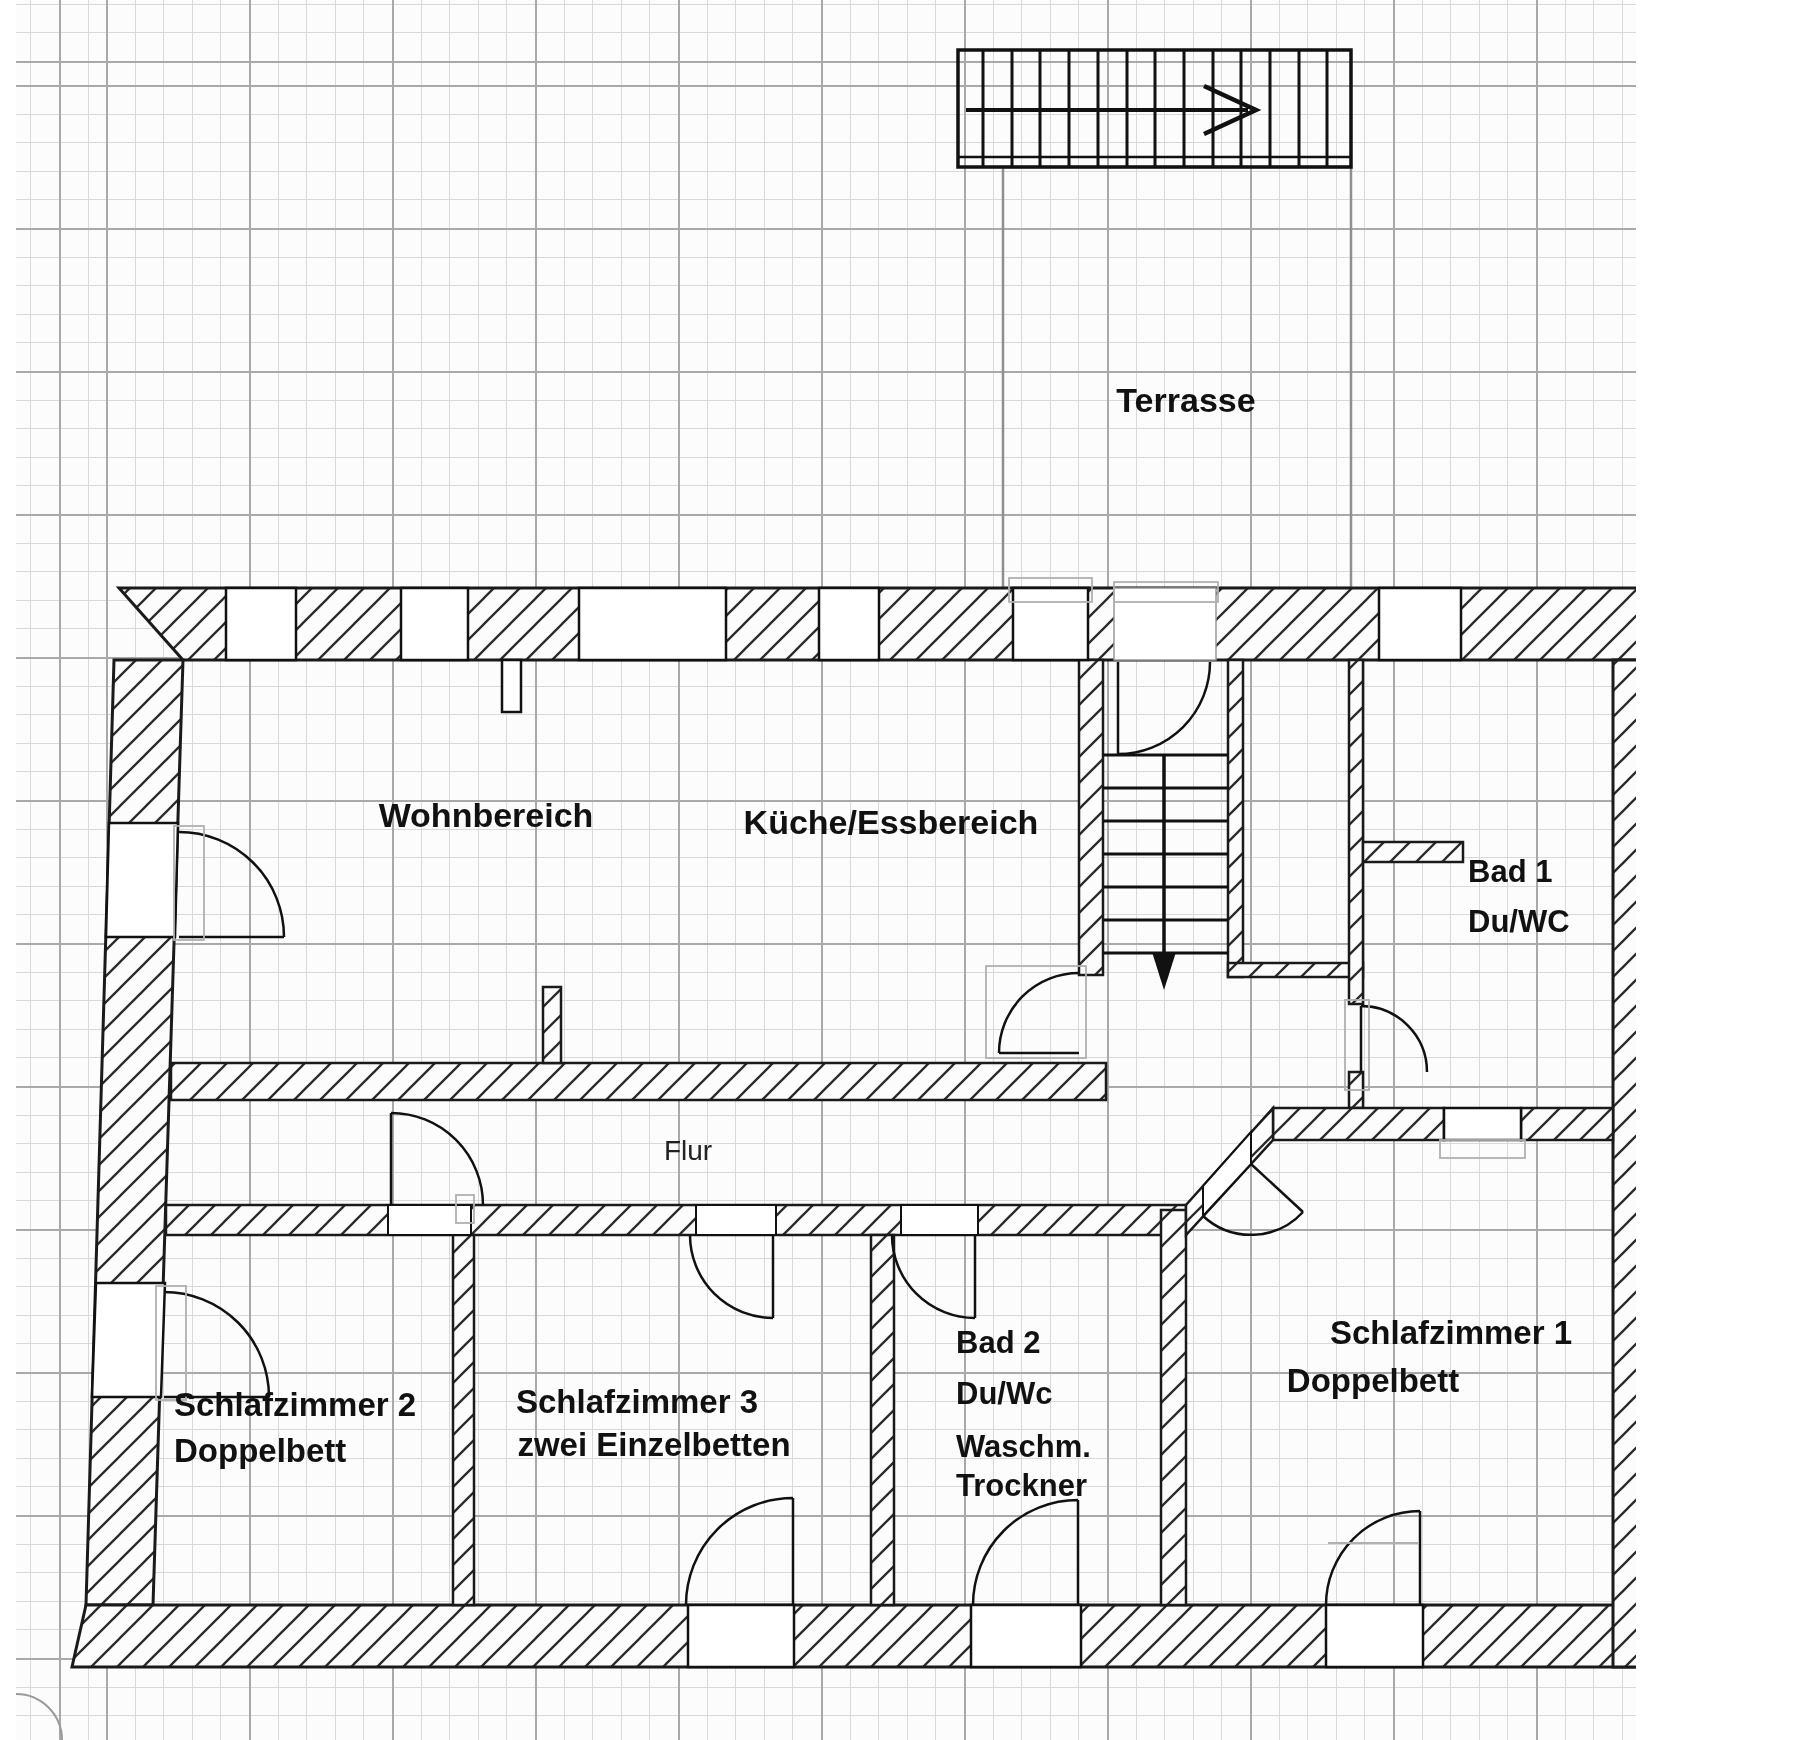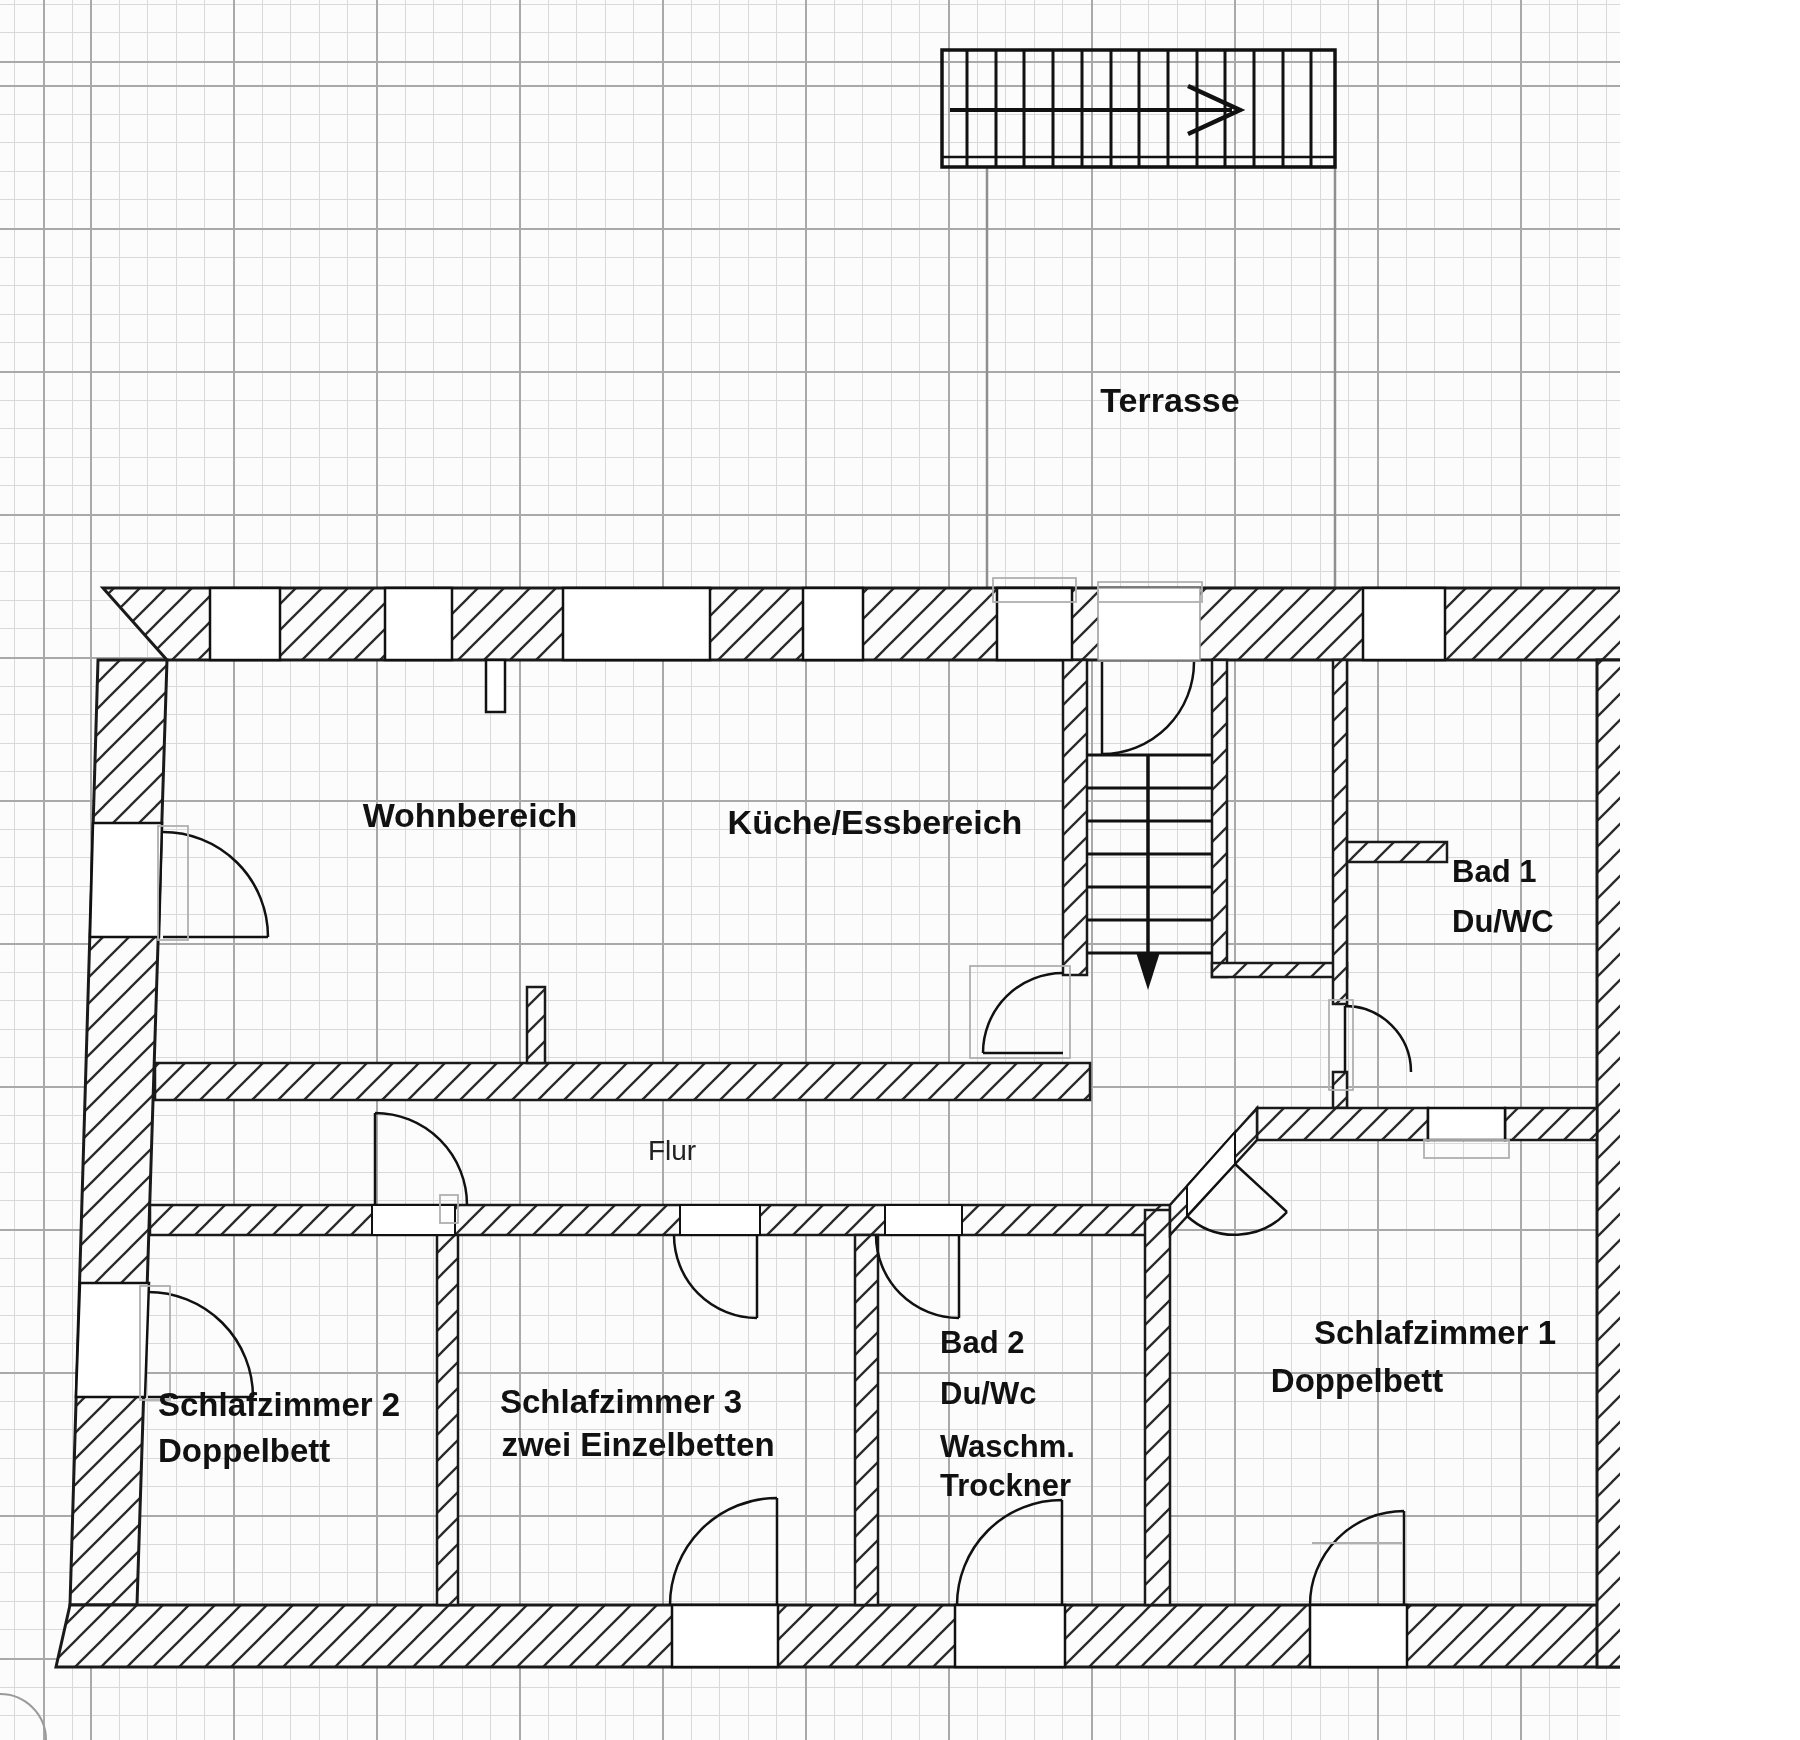--- a/index.html
+++ b/index.html
@@ -7,20 +7,21 @@
     position:relative;
     width:1620px;height:1740px;
     overflow:hidden;
     background-color:#fcfcfc;
     background-image:
       repeating-linear-gradient(to right, #a9a9a9 0 2px, transparent 2px 143px),
       repeating-linear-gradient(to bottom, #a9a9a9 0 2px, transparent 2px 143px),
       repeating-linear-gradient(to right, #d9d9d9 0 1px, transparent 1px 28.6px),
       repeating-linear-gradient(to bottom, #d9d9d9 0 1px, transparent 1px 28.6px);
     background-position:90px 85px,90px 85px,90px 85px,90px 85px;
+    margin-left:16px;
   }
   svg{position:absolute;left:0;top:0;}
   text{font-family:"Liberation Sans","DejaVu Sans",sans-serif;fill:#111;}
   .room-label{font-size:33px;font-weight:bold;}
   .room-label-sm{font-size:31px;font-weight:bold;}
   .hall-label{font-size:28px;font-weight:normal;fill:#222;}
 </style>
 </head>
 <body>
 

